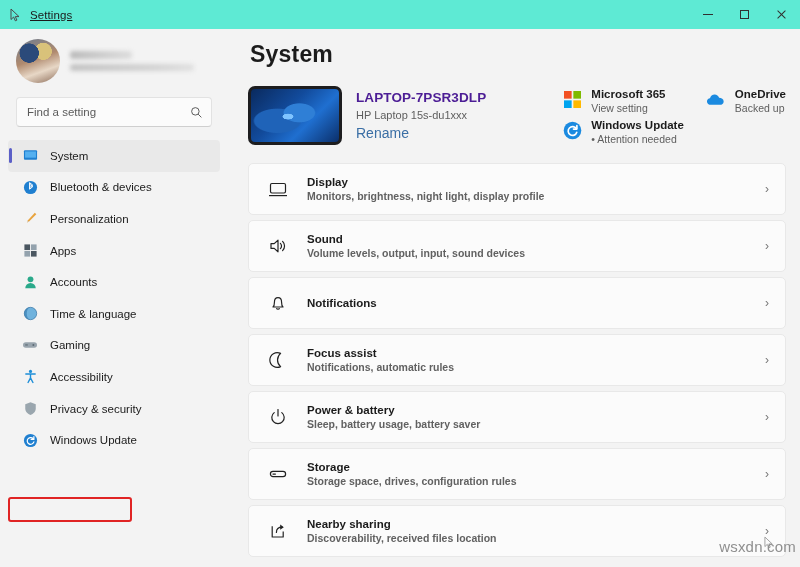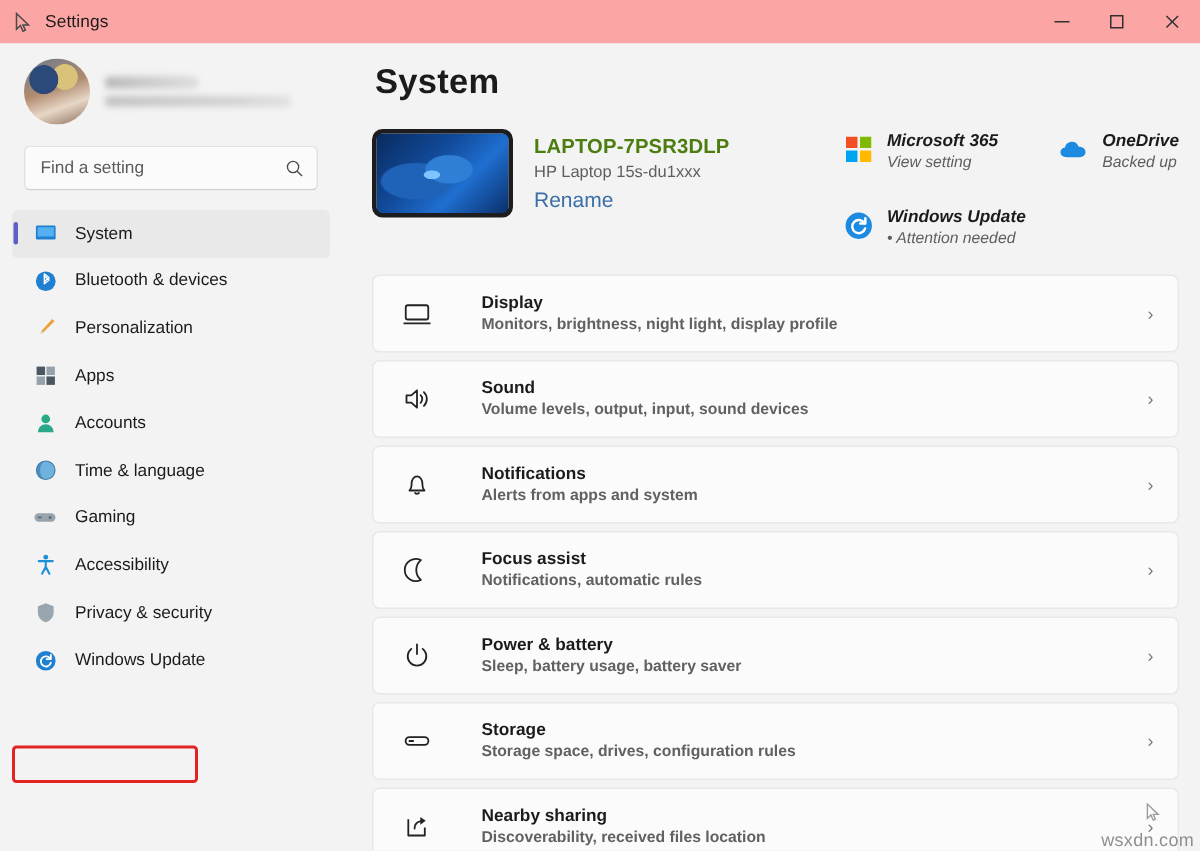--- a/index.html
+++ b/index.html
@@ -9,22 +9,23 @@
     font-family: "Liberation Sans", sans-serif;
     background: #f3f3f3;
     color: #1b1b1b;
   }
   #app { position: relative; width: 800px; height: 567px; display: flex; flex-direction: column; }
 
   
   .titlebar {
     height: 29px; flex: 0 0 29px;
     display: flex; align-items: center;
-    background: #fca5a5;
+    background: #5eead4;
     position: relative;
+    text-decoration: underline;
   }
   .tb-cursor { width: 30px; display:flex; align-items:center; justify-content:center; }
   .tb-title { font-size: 11.5px; color: #1b1b1b; letter-spacing: .1px; }
   .wincontrols { position: absolute; right: 0; top: 0; height: 29px; display: flex; }
   .wc { width: 37px; height: 29px; display: flex; align-items: center; justify-content: center; }
   .wc-min { width: 10px; height: 1px; background: #303030; }
   .wc-max { width: 9px; height: 9px; border: 1px solid #303030; }
   .wc-close { position: relative; width: 11px; height: 11px; }
   .wc-close:before, .wc-close:after {
     content: ""; position: absolute; left: 0; top: 5px; width: 11px; height: 1px; background: #303030;
@@ -91,48 +92,48 @@
   .device-thumb {
     width: 94px; height: 59px; border-radius: 7px; border: 3px solid #1d1d1f;
     background:
       radial-gradient(ellipse at 42% 52%, #7fc4ff 0 7%, transparent 8%),
       radial-gradient(ellipse at 55% 45%, #2f7fd6 0 22%, transparent 24%),
       radial-gradient(ellipse at 30% 60%, #1f63b8 0 26%, transparent 28%),
       linear-gradient(135deg, #0a2a5e 0%, #124b9c 40%, #1f6fd0 65%, #0b2f6a 100%);
     flex: 0 0 94px; overflow: hidden;
   }
   .device-meta { padding-top: 4px; }
-  .device-name { font-size: 13.5px; font-weight: 700; color: #4d7c0f; letter-spacing: .1px; }
+  .device-name { font-size: 13.5px; font-weight: 700; color: #4c1d95; letter-spacing: .1px; }
   .device-model { font-size: 11px; color: #5e5e5e; margin-top: 4px; }
   .device-rename { font-size: 14px; color: #3a6ea5; margin-top: 4px; cursor: pointer; }
 
-  .statuses { margin-left: auto; display: grid; grid-template-columns: auto auto; gap: 25px 22px; padding-top: 2px; font-style: italic; }
+  .statuses { margin-left: auto; display: grid; grid-template-columns: auto auto; gap: 5px 22px; padding-top: 2px; }
   .status { display: flex; gap: 9px; align-items: flex-start; }
   .status-ico { width: 20px; height: 20px; flex: 0 0 20px; display: flex; align-items: center; justify-content: center; margin-top: 1px; }
   .status-title { font-size: 11.5px; font-weight: 700; color: #1b1b1b; }
   .status-sub { font-size: 10.5px; color: #5e5e5e; margin-top: 2px; }
   .status-sub.dotted:before { content: "• "; color: #5e5e5e; }
   .status.wu { grid-column: 1 / 2; }
 
   
   .rows { margin-top: 18px; display: flex; flex-direction: column; gap: 5px; }
   .row {
     height: 52px; background: #fbfbfb; border: 1px solid #e8e8e8;
     border-radius: 5px; display: flex; align-items: center;
-    padding: 0 14px 0 18px; gap: 32px; cursor: default;
+    padding: 0 14px 0 18px; gap: 18px; cursor: default;
   }
   .row-ico { width: 22px; height: 22px; flex: 0 0 22px; display: flex; align-items: center; justify-content: center; color: #222; }
   .row-text { flex: 1; min-width: 0; }
   .row-title { font-size: 11.5px; font-weight: 600; color: #1b1b1b; }
   .row-sub { font-size: 10.5px; color: #616161; margin-top: 2px; font-weight: bold; }
   .chev { color: #767676; font-size: 12px; flex: 0 0 auto; padding-right: 2px; }
 
   .watermark {
-    position: absolute; right: 4px; bottom: 0;
-    font-size: 12px; color: #8f8f8f; letter-spacing: .2px;
+    position: absolute; right: 4px; bottom: 12px;
+    font-size: 15px; color: #8f8f8f; letter-spacing: .2px;
   }
   .wm-cursor { position: absolute; right: 26px; bottom: 14px; }
 </style>
 </head>
 <body>
 
 <div id="app">
 
   <div class="titlebar">
     <div class="tb-cursor">
@@ -382,21 +383,20 @@
 
         <div class="row">
           <span class="row-ico">
             <svg width="20" height="20" viewBox="0 0 20 20">
                 <path d="M5 14 C5 14 6.4 12.8 6.4 9.4 C6.4 6.6 8 4.6 10 4.6 C12 4.6 13.6 6.6 13.6 9.4 C13.6 12.8 15 14 15 14 Z" fill="none" stroke="#222" stroke-width="1.2" stroke-linejoin="round"></path>
                 <path d="M8.4 15.2 A1.8 1.8 0 0 0 11.6 15.2" fill="none" stroke="#222" stroke-width="1.2"></path>
               </svg>
           </span>
           <div class="row-text">
             <div class="row-title">Notifications</div>
-            <div class="row-sub">Alerts from apps and system</div>
           </div>
           <span class="chev">›</span>
         </div>
 
         <div class="row">
           <span class="row-ico">
             <svg width="20" height="20" viewBox="0 0 20 20">
                 <path d="M12.6 3.4 A7.4 7.4 0 1 0 12.6 16.6 A8.6 8.6 0 0 1 12.6 3.4 Z" fill="none" stroke="#222" stroke-width="1.2" stroke-linejoin="round"></path>
               </svg>
           </span>

